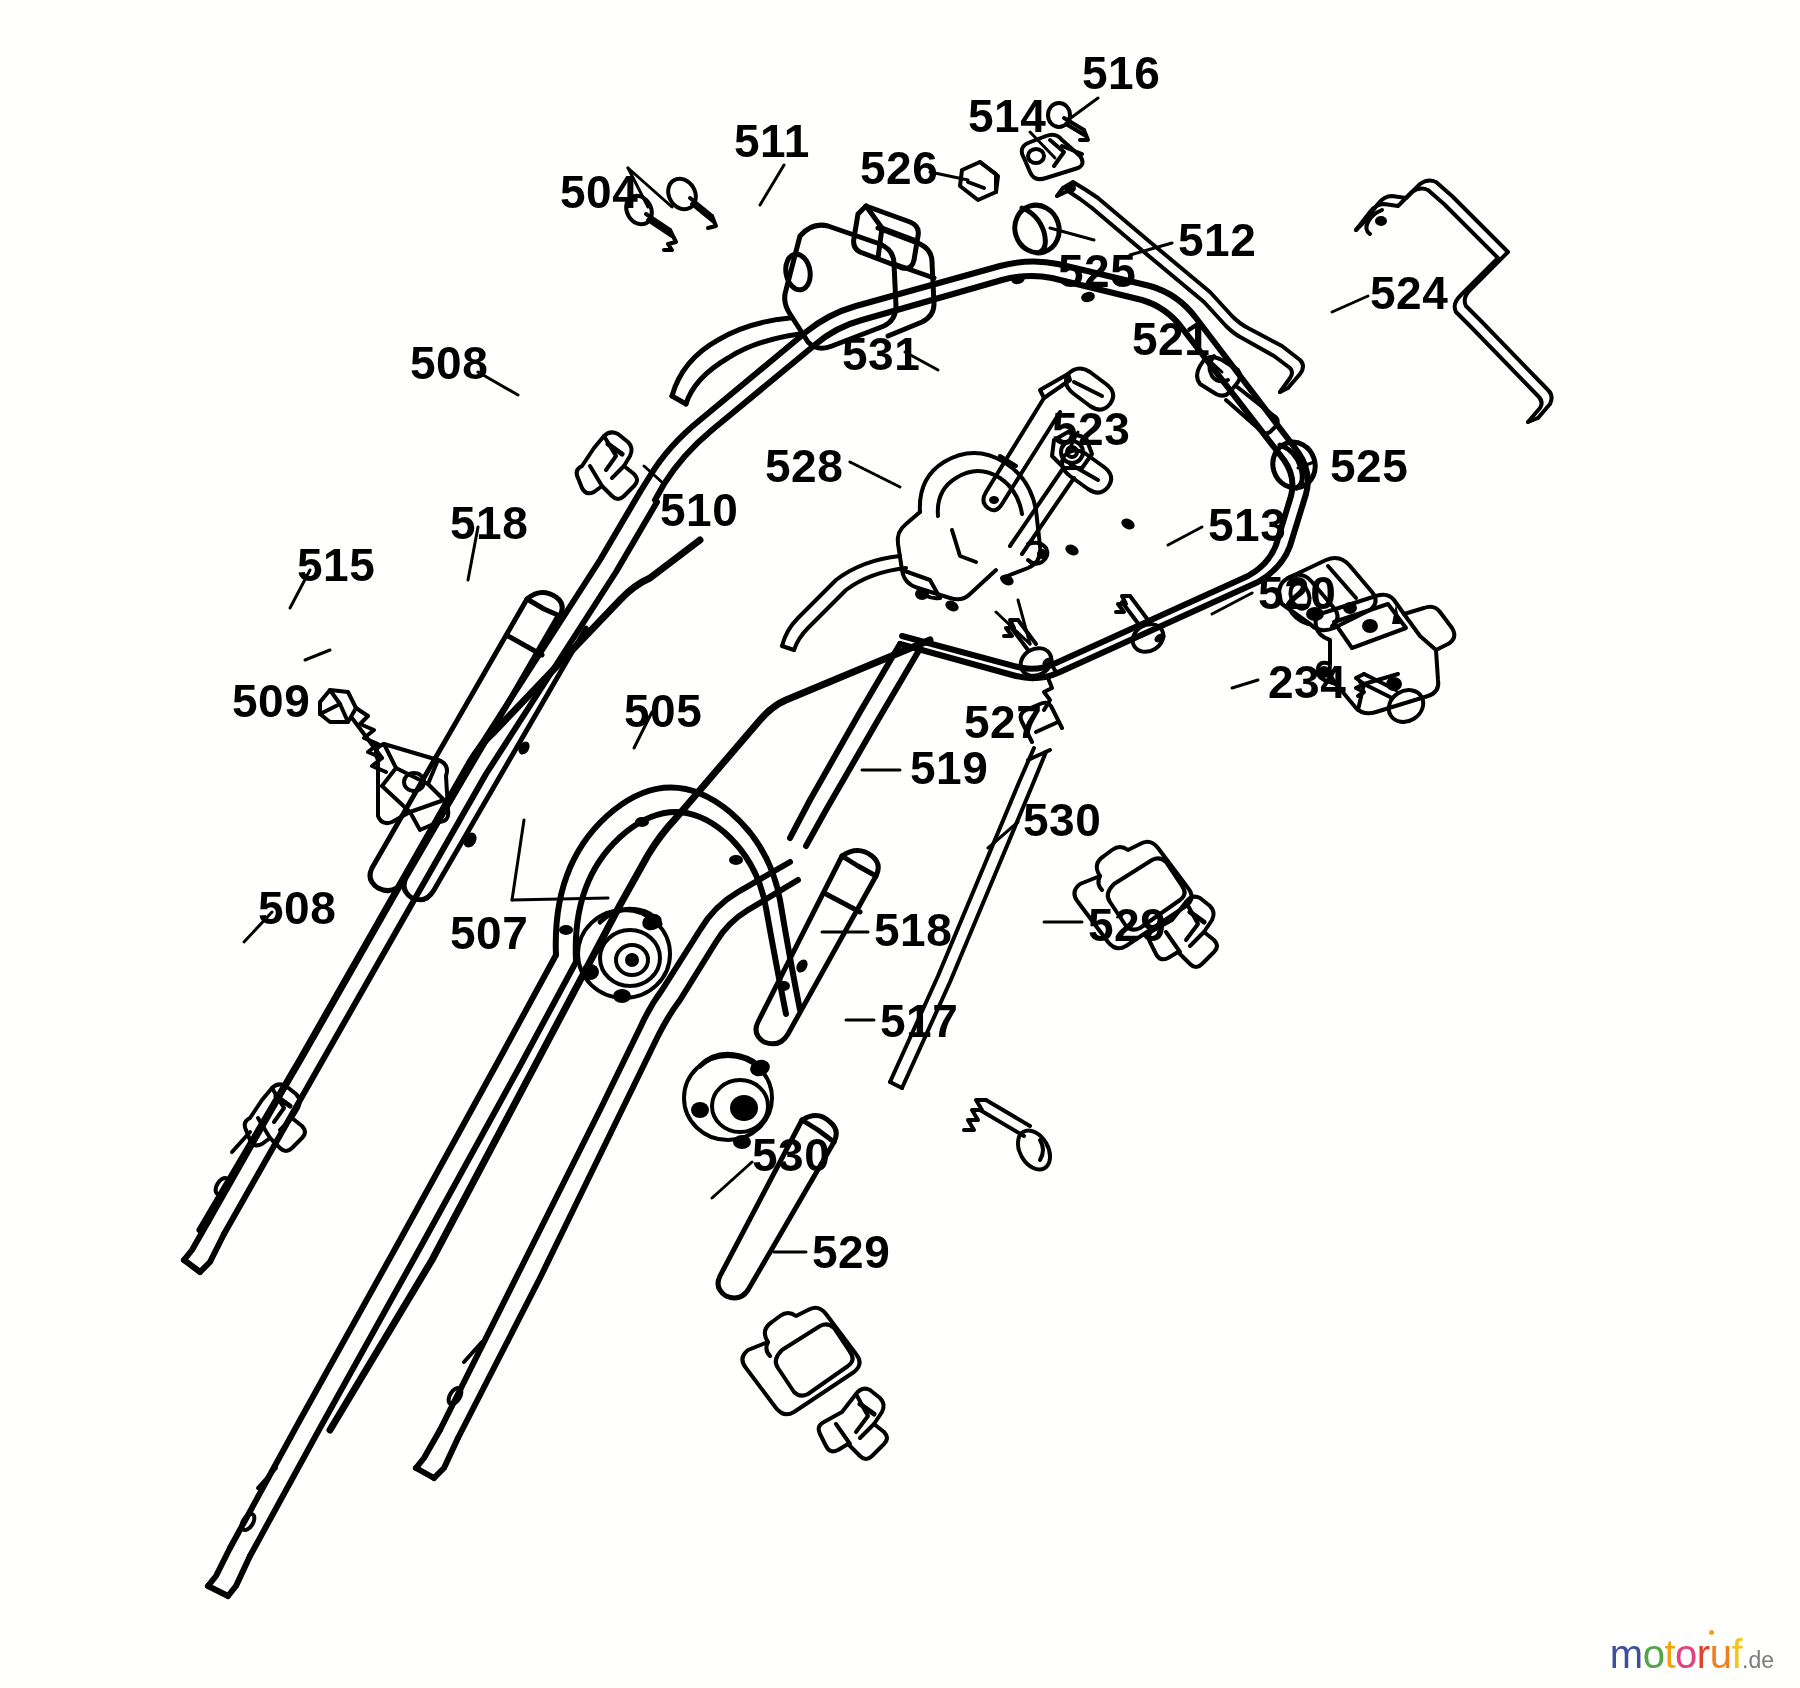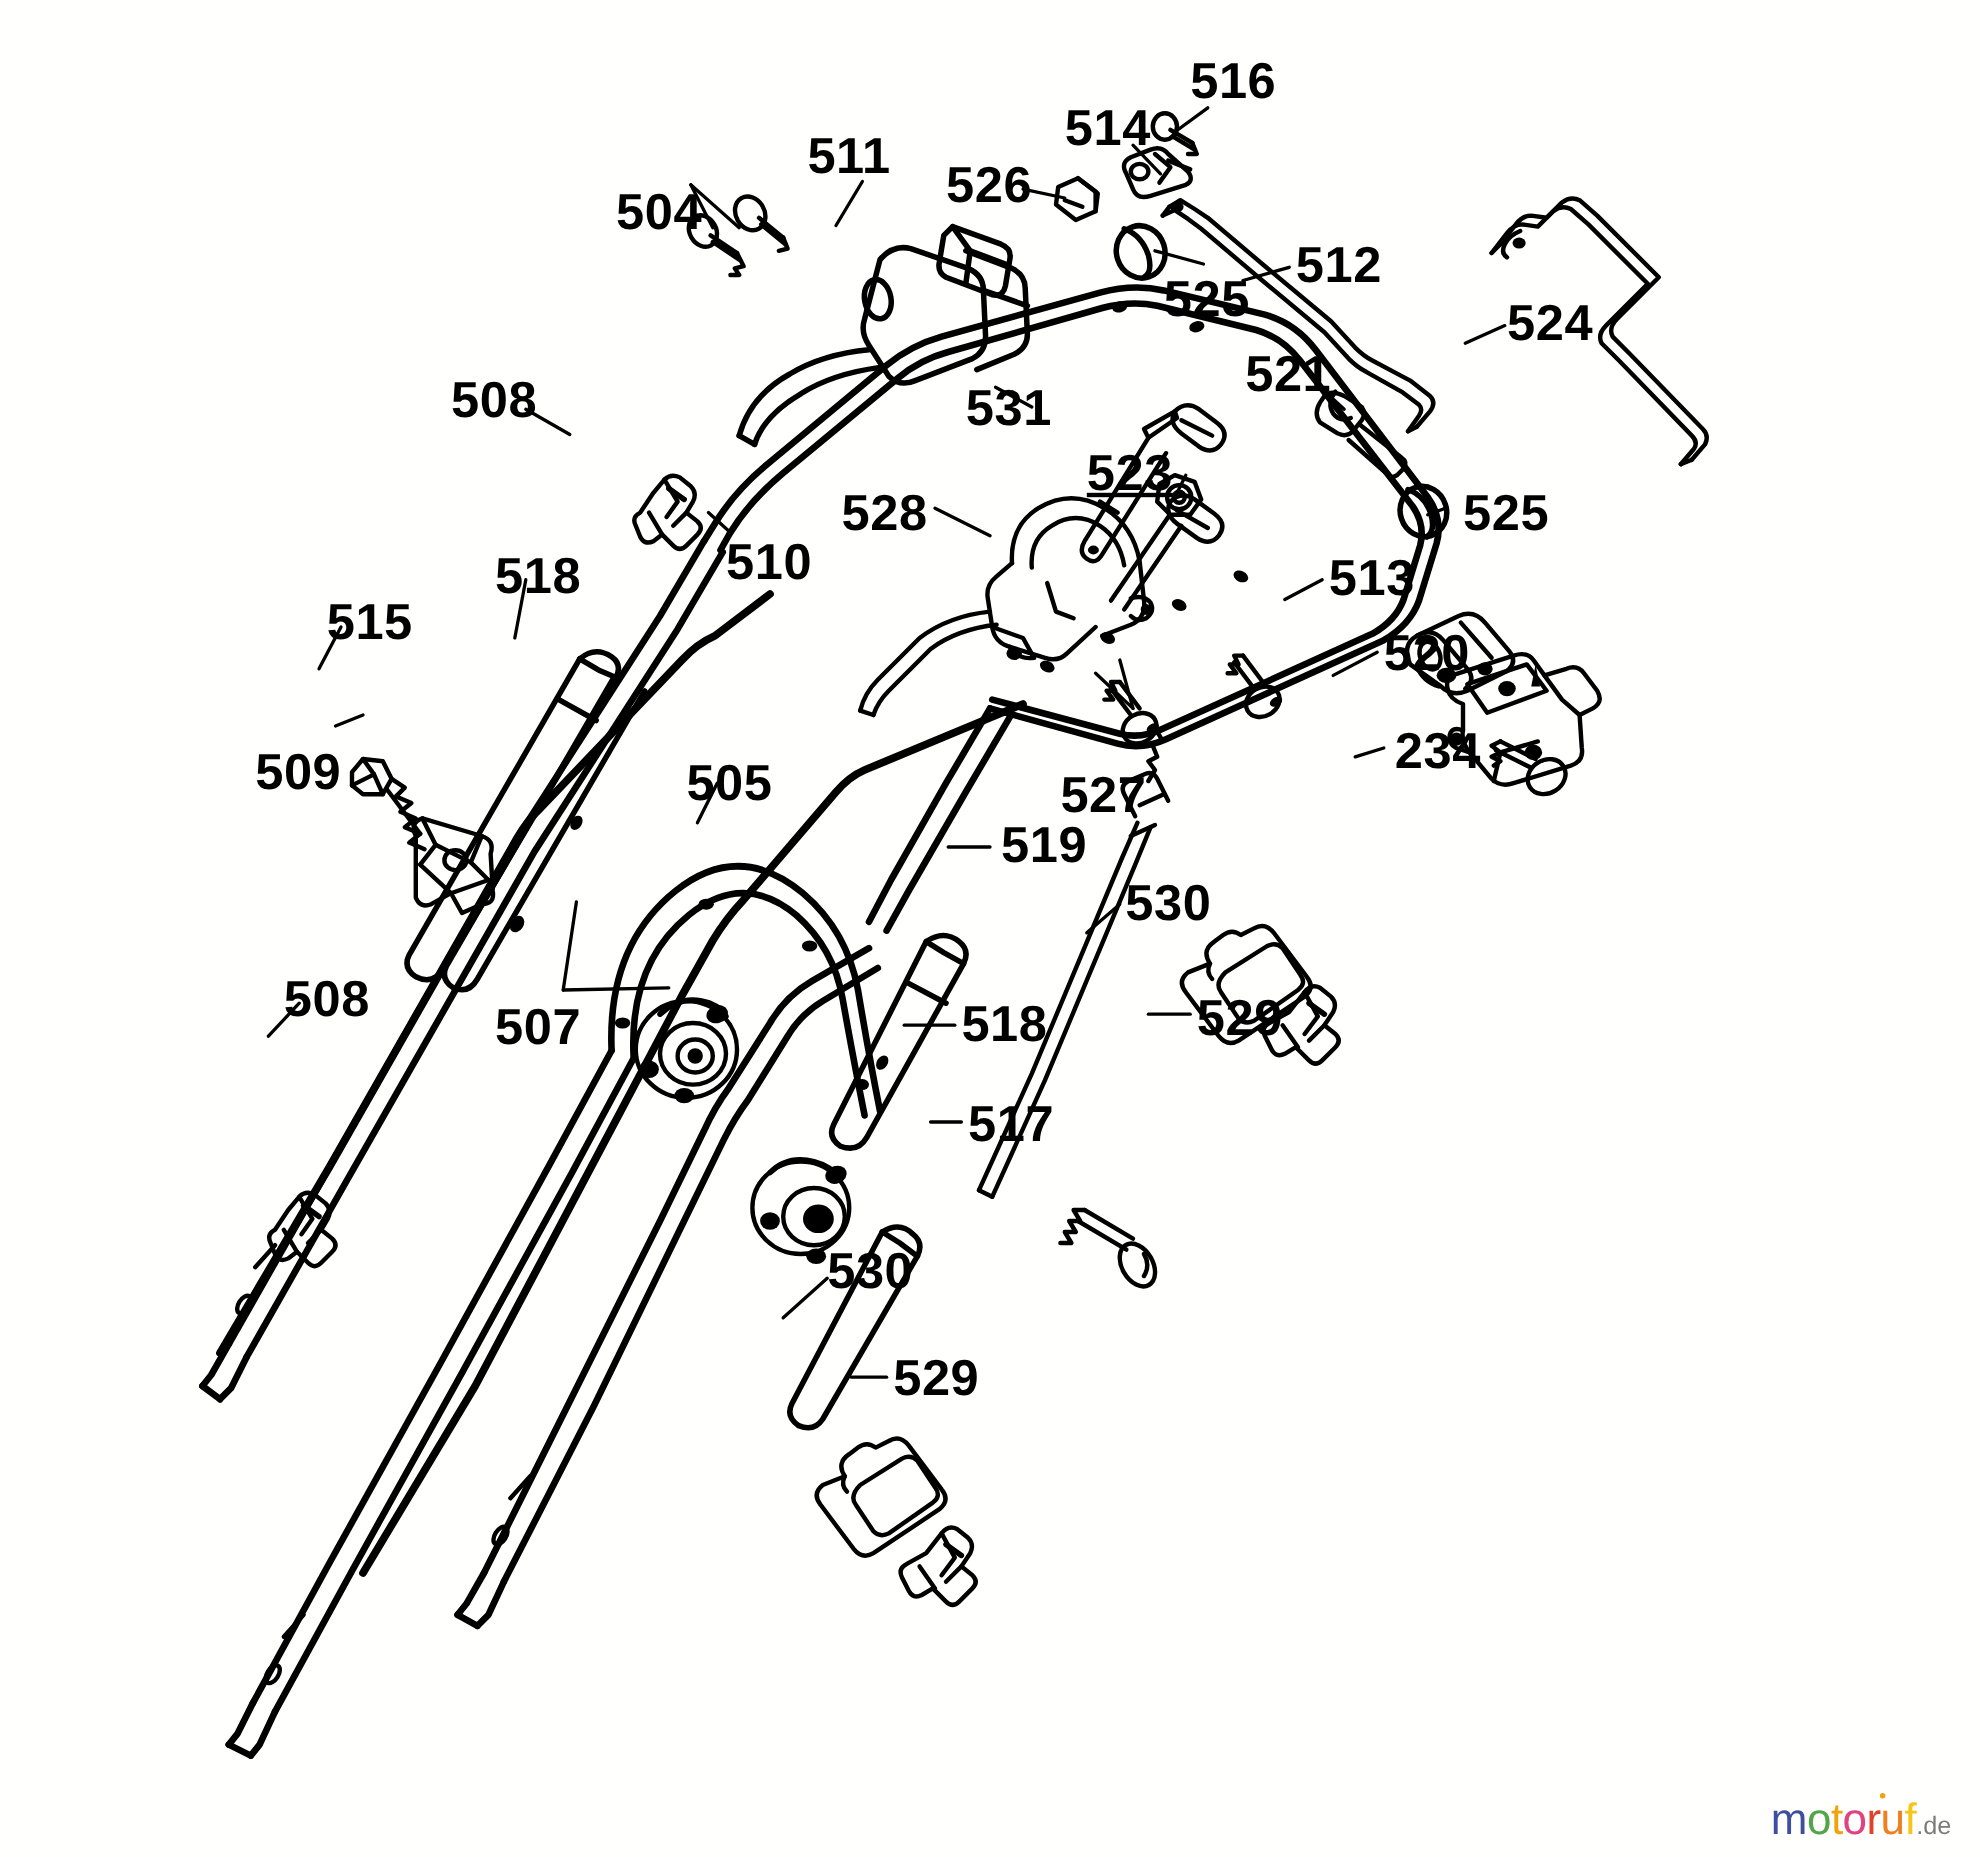--- a/index.html
+++ b/index.html
@@ -554,22 +554,22 @@
       <div class="callout" style="left: 560px; top: 123px; margin-top: 46px;">504</div>
       <div class="callout" style="left: 734px; top: 118px;">511</div>
       <div class="callout" style="left: 860px; top: 145px;">526</div>
       <div class="callout" style="left: 968px; top: 93px;">514</div>
       <div class="callout" style="left: 1082px; top: 50px;">516</div>
       <div class="callout" style="left: 1058px; top: 248px;">525</div>
       <div class="callout" style="left: 1178px; top: 217px;">512</div>
       <div class="callout" style="left: 1370px; top: 270px;">524</div>
       <div class="callout" style="left: 1132px; top: 316px;">521</div>
       <div class="callout" style="left: 410px; top: 340px;">508</div>
-      <div class="callout" style="left: 878px; top: 331px; margin-top: 16px;">531</div>
-      <div class="callout" style="left: 988px; top: 406px; text-decoration: underline;">523</div>
+      <div class="callout" style="left: 842px; top: 331px;">531</div>
+      <div class="callout" style="left: 1052px; top: 406px;">523</div>
       <div class="callout" style="left: 765px; top: 443px;">528</div>
       <div class="callout" style="left: 660px; top: 487px;">510</div>
       <div class="callout" style="left: 450px; top: 500px;">518</div>
       <div class="callout" style="left: 1330px; top: 443px;">525</div>
       <div class="callout" style="left: 1208px; top: 502px;">513</div>
       <div class="callout" style="left: 297px; top: 542px;">515</div>
       <div class="callout" style="left: 1258px; top: 570px;">520</div>
       <div class="callout" style="left: 232px; top: 678px;">509</div>
       <div class="callout" style="left: 964px; top: 663px; margin-top: 36px;">527</div>
       <div class="callout" style="left: 1268px; top: 659px;">234</div>

